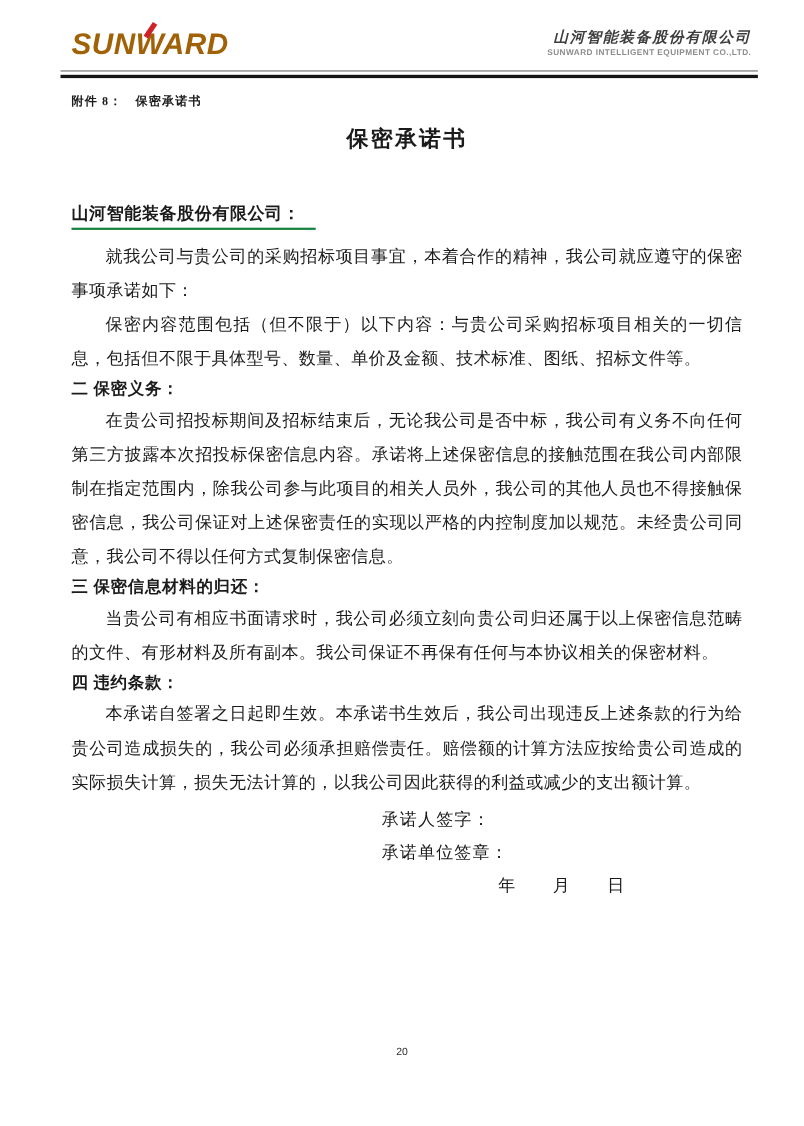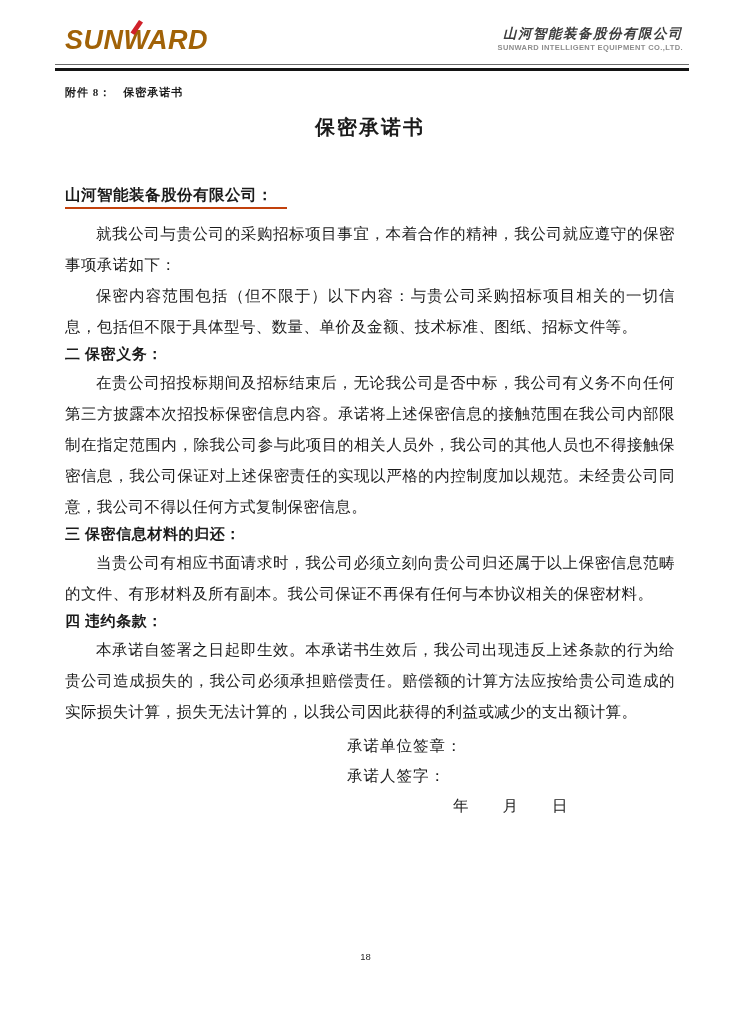--- a/index.html
+++ b/index.html
@@ -50,21 +50,21 @@
     letter-spacing: 1px;
   }
   .doc-title {
     font-weight: bold; font-size: 20px; line-height: 28px;
     text-align: center; letter-spacing: 2px;
     margin-top: 10px; margin-bottom: 42px;
   }
   .addressee-line { margin-bottom: 9px; line-height: 23px; }
   .addressee {
     font-weight: bold; font-size: 15.5px;
-    border-bottom: 2px solid #c2410c;
+    border-bottom: 2px solid #15803d;
     display: inline-block; padding-right: 14px; padding-bottom: 1px;
     letter-spacing: 0.5px;
   }
   .para {
     text-align: justify;
     text-indent: 2em;
     line-height: 31px;
     letter-spacing: 0.4px;
   }
   .sec-heading {
@@ -120,22 +120,22 @@
     <div class="sec-heading">二 保密义务：</div>
     <p class="para">在贵公司招投标期间及招标结束后，无论我公司是否中标，我公司有义务不向任何第三方披露本次招投标保密信息内容。承诺将上述保密信息的接触范围在我公司内部限制在指定范围内，除我公司参与此项目的相关人员外，我公司的其他人员也不得接触保密信息，我公司保证对上述保密责任的实现以严格的内控制度加以规范。未经贵公司同意，我公司不得以任何方式复制保密信息。</p>
 
     <div class="sec-heading">三 保密信息材料的归还：</div>
     <p class="para">当贵公司有相应书面请求时，我公司必须立刻向贵公司归还属于以上保密信息范畴的文件、有形材料及所有副本。我公司保证不再保有任何与本协议相关的保密材料。</p>
 
     <div class="sec-heading">四 违约条款：</div>
     <p class="para">本承诺自签署之日起即生效。本承诺书生效后，我公司出现违反上述条款的行为给贵公司造成损失的，我公司必须承担赔偿责任。赔偿额的计算方法应按给贵公司造成的实际损失计算，损失无法计算的，以我公司因此获得的利益或减少的支出额计算。</p>
 
     <div class="signature">
+      <div class="sig-label">承诺人签字：</div>
       <div class="sig-label">承诺单位签章：</div>
-      <div class="sig-label">承诺人签字：</div>
       <div class="sig-date">年　　月　　日</div>
     </div>
 
   </main>
 
-  <footer class="page-number">18</footer>
+  <footer class="page-number">20</footer>
 
 </div>
 
 </body></html>

